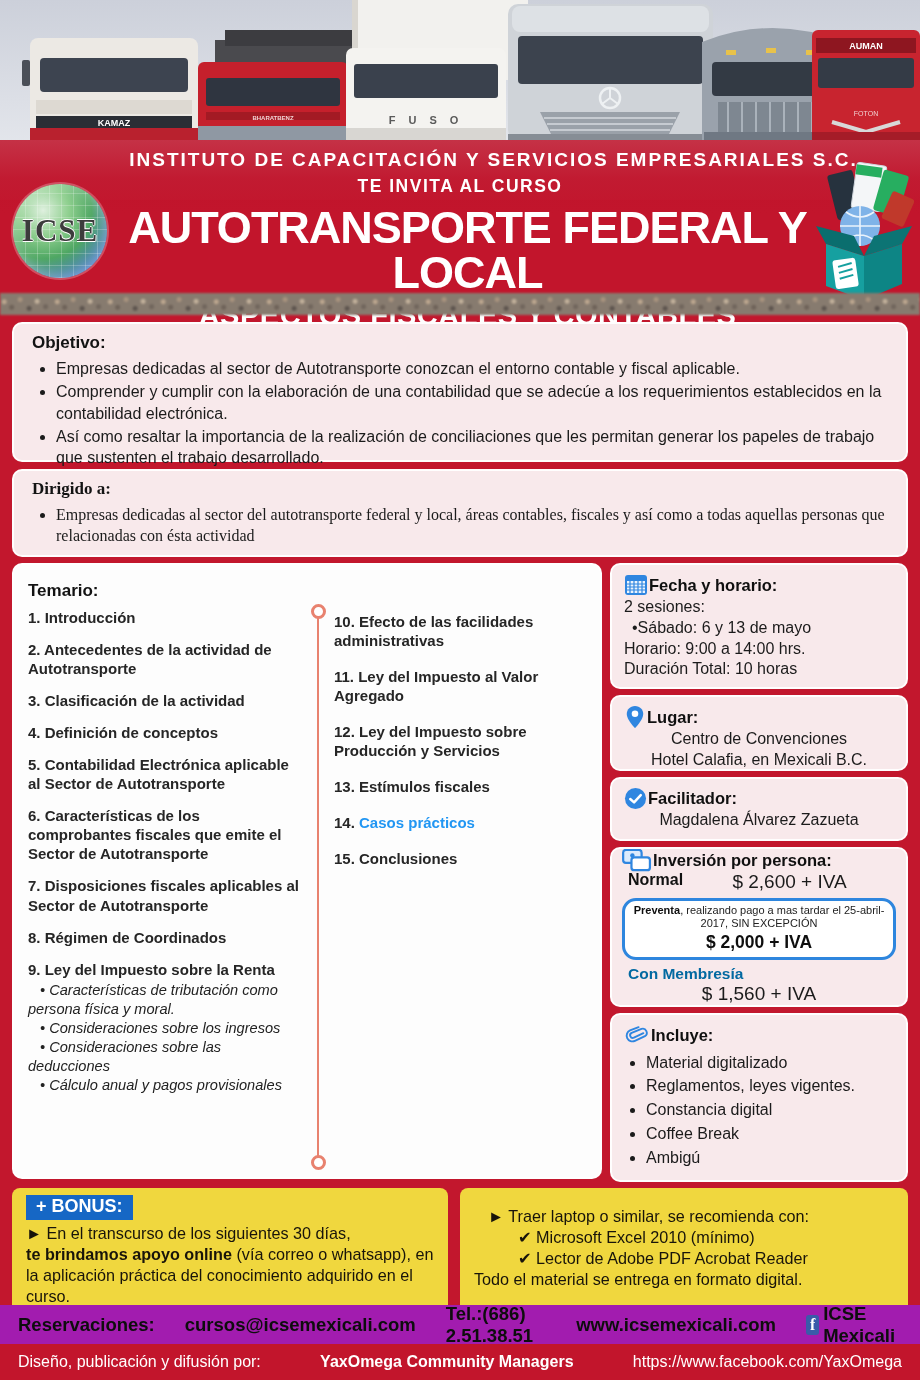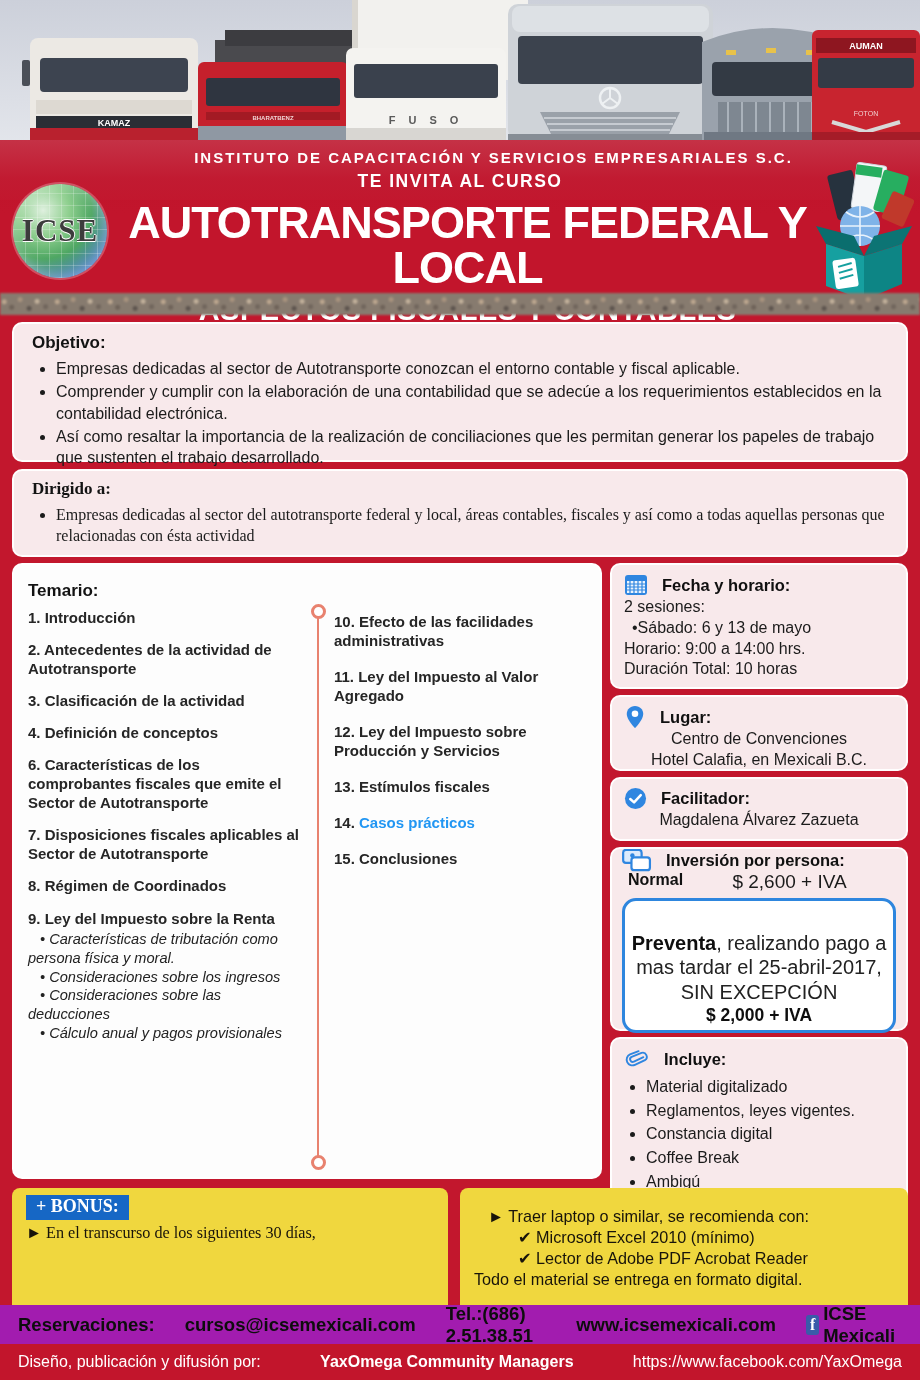--- a/index.html
+++ b/index.html
@@ -3,21 +3,21 @@
 <meta charset="utf-8">
 <style>
   html,body{margin:0;padding:0;background:#555;}
   .poster{position:relative;width:920px;height:1380px;background:#c2172d;overflow:hidden;
           font-family:"Liberation Sans", sans-serif;}
   
   .top-area{position:absolute;top:0;left:0;width:920px;height:315px;}
   .trucks{position:absolute;top:0;left:0;filter:blur(0.4px);}
   .red-band{position:absolute;top:140px;left:0;width:920px;height:153px;text-align:center;color:#fff;
             background:linear-gradient(180deg, rgba(192,20,43,0.86) 0%, rgba(192,20,43,0.97) 25%, #c2152c 48%);}
-  .institute{margin-top:9px;font-size:15px;font-weight:bold;letter-spacing:2px;padding:0 48px 0 115px;}
+  .institute{margin-top:9px;font-size:19px;font-weight:bold;letter-spacing:2px;padding:0 48px 0 115px;}
   .invite{margin-top:5px;font-size:17.5px;font-weight:600;letter-spacing:1.5px;}
   .course-title{margin-top:8px;font-size:45px;font-weight:800;letter-spacing:-1px;line-height:1.0;padding:0 95px 0 110px;}
   .course-subtitle{margin-top:4px;font-size:29px;font-weight:bold;letter-spacing:0.5px;padding:0 95px 0 110px;}
   .logo{position:absolute;left:13px;top:184px;width:94px;height:94px;border-radius:50%;
         background:radial-gradient(circle at 32% 28%, #dff0df 0%, #8ecf8e 28%, #4fa763 52%, #4a7fc0 78%, #2c4f8f 100%);
         display:flex;align-items:center;justify-content:center;
         box-shadow:0 0 0 2px rgba(255,255,255,0.25), inset 0 0 16px rgba(255,255,255,0.4);}
   .logo::before{content:"";position:absolute;inset:0;border-radius:50%;
         background:repeating-linear-gradient(0deg, rgba(255,255,255,0.22) 0 1px, transparent 1px 12px),
                    repeating-linear-gradient(90deg, rgba(255,255,255,0.22) 0 1px, transparent 1px 12px);}
@@ -53,41 +53,41 @@
   .t-div::before,.t-div::after{content:"";position:absolute;left:-6px;width:9px;height:9px;background:#fff;
       border:3px solid #e8826f;border-radius:50%;}
   .t-div::before{top:-12px;} .t-div::after{bottom:-4px;}
   .t-item{font-weight:bold;font-size:15px;color:#262626;margin-bottom:13px;line-height:1.27;}
   .t-item2{font-weight:bold;font-size:15px;color:#262626;margin-bottom:17px;line-height:1.27;}
   .t-sub{font-weight:normal;font-size:14.6px;color:#222;text-indent:12px;line-height:1.3;font-style:italic;}
   .blue{color:#2196f3;}
   
   .sidebar{flex:1;display:flex;flex-direction:column;gap:6px;}
   .side-box{padding:8px 12px;}
-  .title-row{display:flex;align-items:center;gap:14px;}
+  .title-row{display:flex;align-items:center;gap:1px;}
   .side-title{font-weight:bold;font-size:16.5px;color:#101010;}
   .side-text{font-size:16px;color:#1b1b1b;line-height:1.3;}
   .fecha{height:126px;} .lugar{height:76px;} .facil{height:77px;} .inver{height:184px;padding:0 10px;}
   .incluye{flex:1;}
   .center{text-align:center;}
   .inv-row{display:flex;align-items:flex-start;margin-top:-2px;}
   .inv-label{font-weight:bold;font-size:16px;margin-left:6px;color:#111;}
   .inv-price{flex:1;text-align:center;font-size:19px;color:#1b1b1b;}
   .preventa{border:3px solid #2e86de;border-radius:14px;background:#fff;padding:3px 6px 4px;margin:5px 0;text-align:center;}
-  .prev-text{font-size:20px;color:#222;line-height:1.22;margin-top:27px;}
+  .prev-text{font-size:11px;color:#222;line-height:1.22;}
   .prev-text b{color:#0e0e0e;}
   .prev-price{font-weight:bold;font-size:17.5px;color:#0e0e0e;margin-top:1px;}
   .inv-label2{font-weight:bold;font-size:15.5px;margin:3px 0 0 6px;color:#0369a1;}
   .price2{font-size:19px;}
   .inc-list{margin:4px 0 0 22px;padding:0;}
   .inc-list li{font-size:16px;color:#1b1b1b;line-height:1.3;margin-bottom:3px;}
   
   .bottom-row{display:flex;gap:12px;margin-top:9px;height:126px;}
   .yellow{background:#f0d73e;border-radius:8px;padding:7px 14px;box-sizing:border-box;}
-  .bonus{flex:0 0 436px;font-family:Liberation Serif, serif;}
+  .bonus{flex:0 0 436px;}
   .laptop{flex:1;padding-top:18px;}
   .bonus-label{display:inline-block;background:#1667c5;color:#fff;font-weight:bold;font-size:18px;padding:1px 10px 3px;}
   .yline{font-size:16.2px;color:#18140a;line-height:1.3;}
   .mt3{margin-top:3px;}
   .ind1{padding-left:14px;} .ind2{padding-left:44px;}
   
   .reserv{position:absolute;top:1305px;left:0;width:920px;height:39px;background:#a21caf;display:flex;
           align-items:center;gap:30px;padding:0 18px;box-sizing:border-box;font-weight:bold;font-size:18.5px;color:#0d0d0d;}
   .fbwrap{margin-left:auto;display:flex;align-items:center;gap:4px;}
   .fbicon{display:inline-flex;width:20px;height:20px;background:#3a5ba9;color:#fff;align-items:center;
@@ -230,20 +230,21 @@
     <div class="main-row">
 
       <div class="box whitebox temario">
         <div class="section-title">Temario:</div>
         <div class="t-cols">
           <div class="t-left">
             <div class="t-item">1. Introducción</div>
             <div class="t-item">2. Antecedentes de la actividad de Autotransporte</div>
             <div class="t-item">3. Clasificación de la actividad</div>
             <div class="t-item">4. Definición de conceptos</div>
+            <div class="t-item">5. Contabilidad Electrónica aplicable al Sector de Autotransporte</div>
             <div class="t-item">6. Características de los comprobantes fiscales que emite el Sector de Autotransporte</div>
             <div class="t-item">7. Disposiciones fiscales aplicables al Sector de Autotransporte</div>
             <div class="t-item">8. Régimen de Coordinados</div>
             <div class="t-item" style="margin-bottom:2px;">9. Ley del Impuesto sobre la Renta</div>
             <div class="t-sub">• Características de tributación como persona física y moral.</div>
             <div class="t-sub">• Consideraciones sobre los ingresos</div>
             <div class="t-sub">• Consideraciones sobre las deducciones</div>
             <div class="t-sub">• Cálculo anual y pagos provisionales</div>
           </div>
           <div class="t-div"></div>
@@ -335,20 +336,21 @@
           </ul>
         </div>
 
       </div>
     </div>
 
     <div class="bottom-row">
       <div class="yellow bonus">
         <span class="bonus-label">+ BONUS:</span>
         <div class="yline mt3">► En el transcurso de los siguientes 30 días,</div>
+        <div class="yline"><b>te brindamos apoyo online</b><span> (vía correo o whatsapp), en la aplicación práctica del conocimiento adquirido en el curso.</span></div>
       </div>
       <div class="yellow laptop">
         <div class="yline ind1">► Traer laptop o similar, se recomienda con:</div>
         <div class="yline ind2">✔ Microsoft Excel 2010 (mínimo)</div>
         <div class="yline ind2">✔ Lector de Adobe PDF Acrobat Reader</div>
         <div class="yline">Todo el material se  entrega en formato digital.</div>
       </div>
     </div>
 
   </div>

